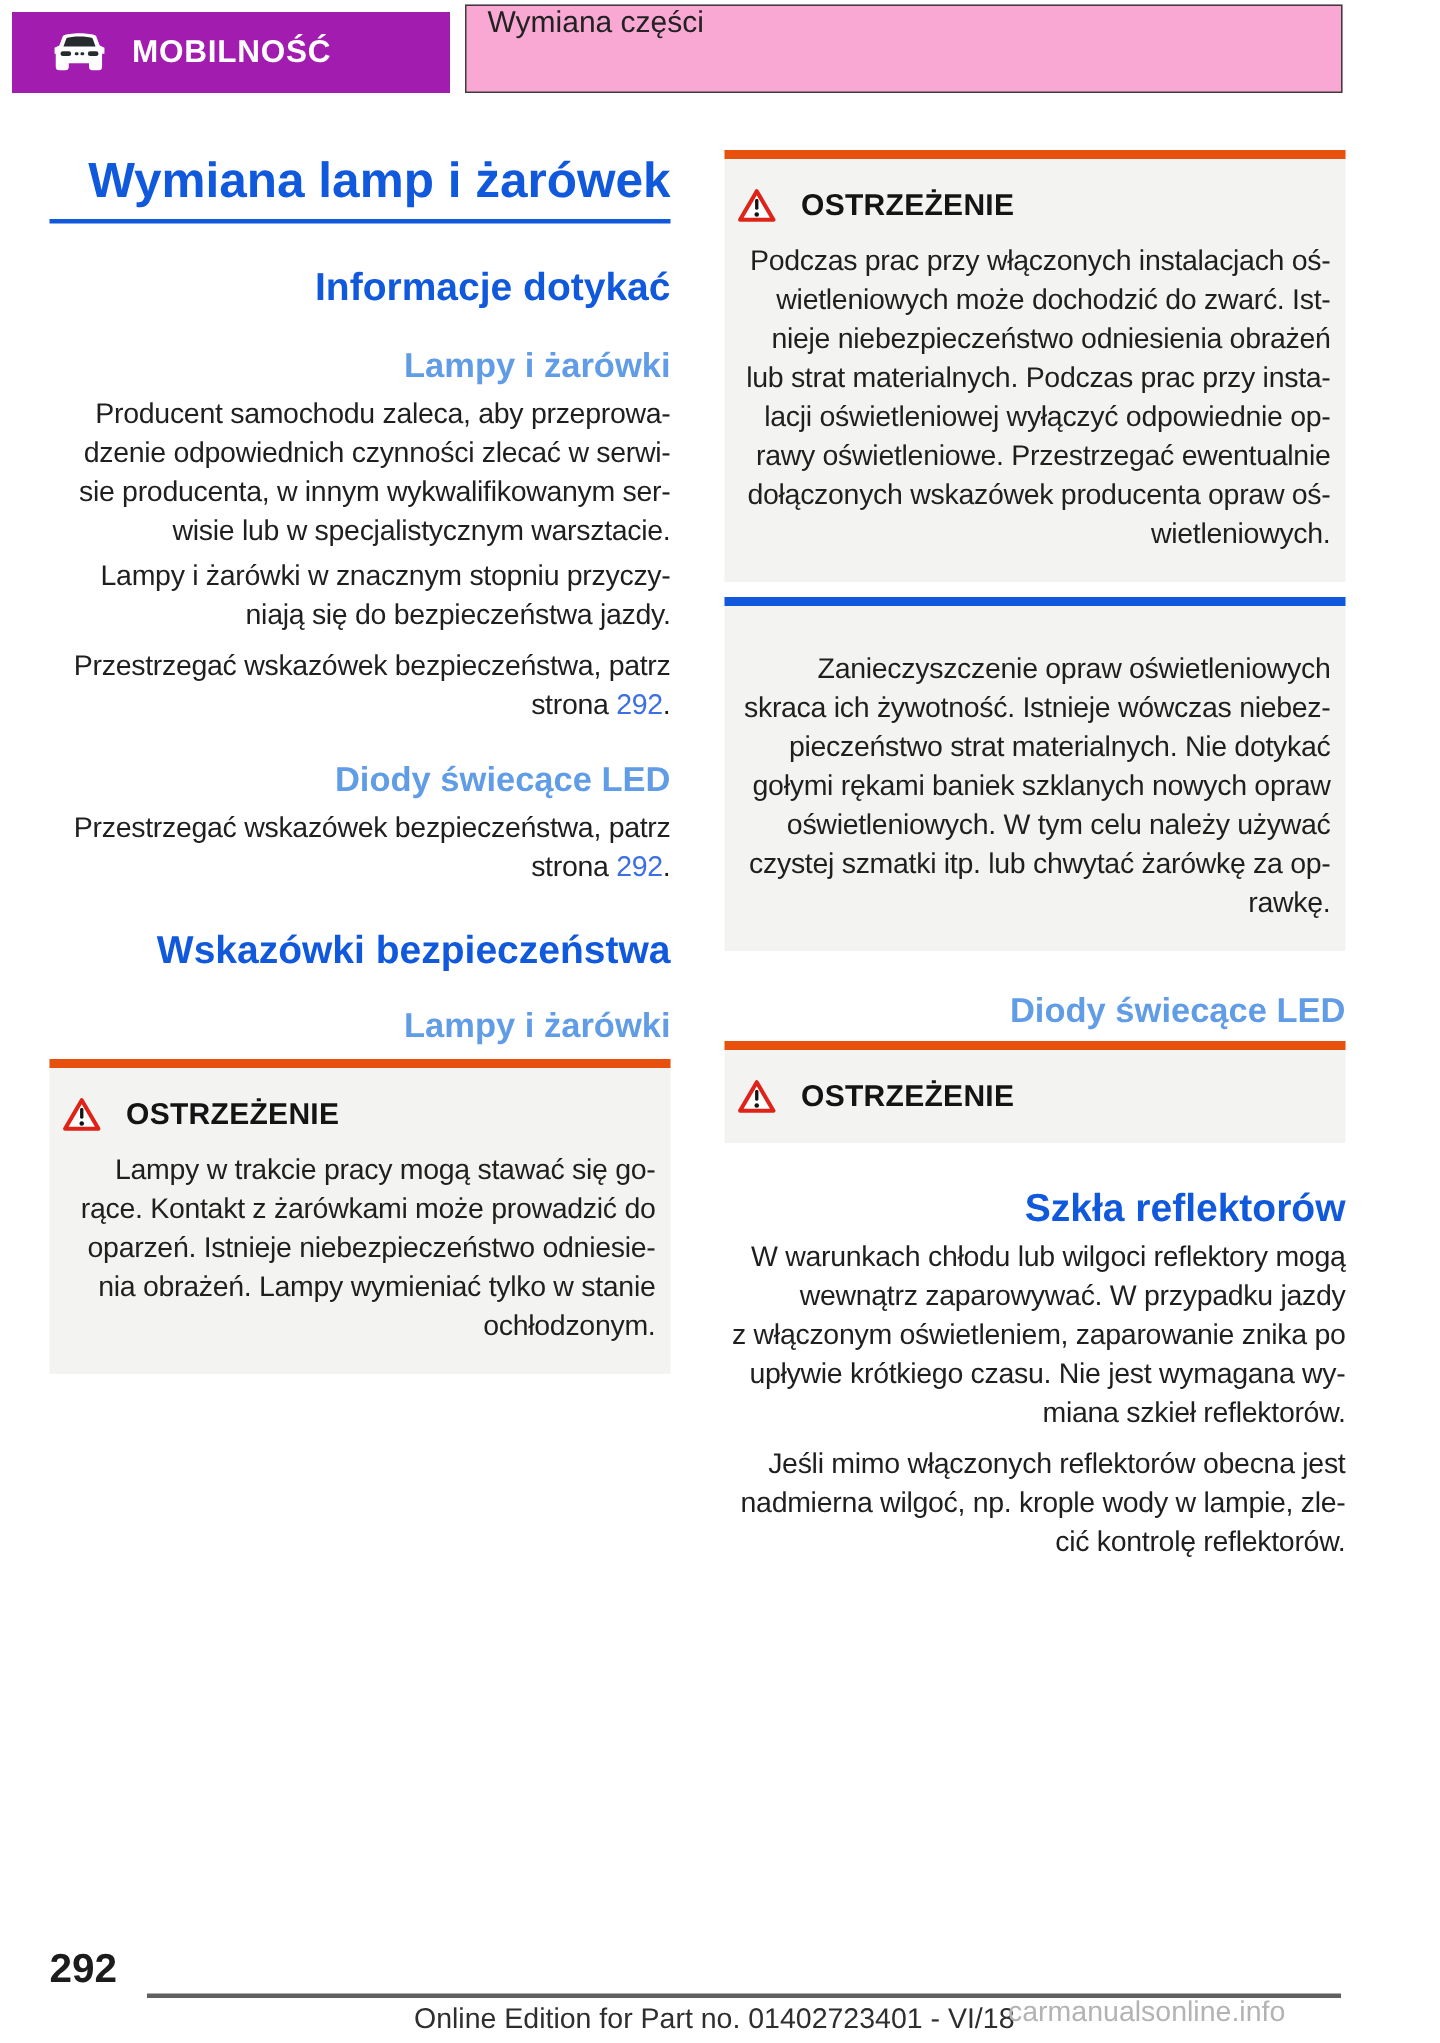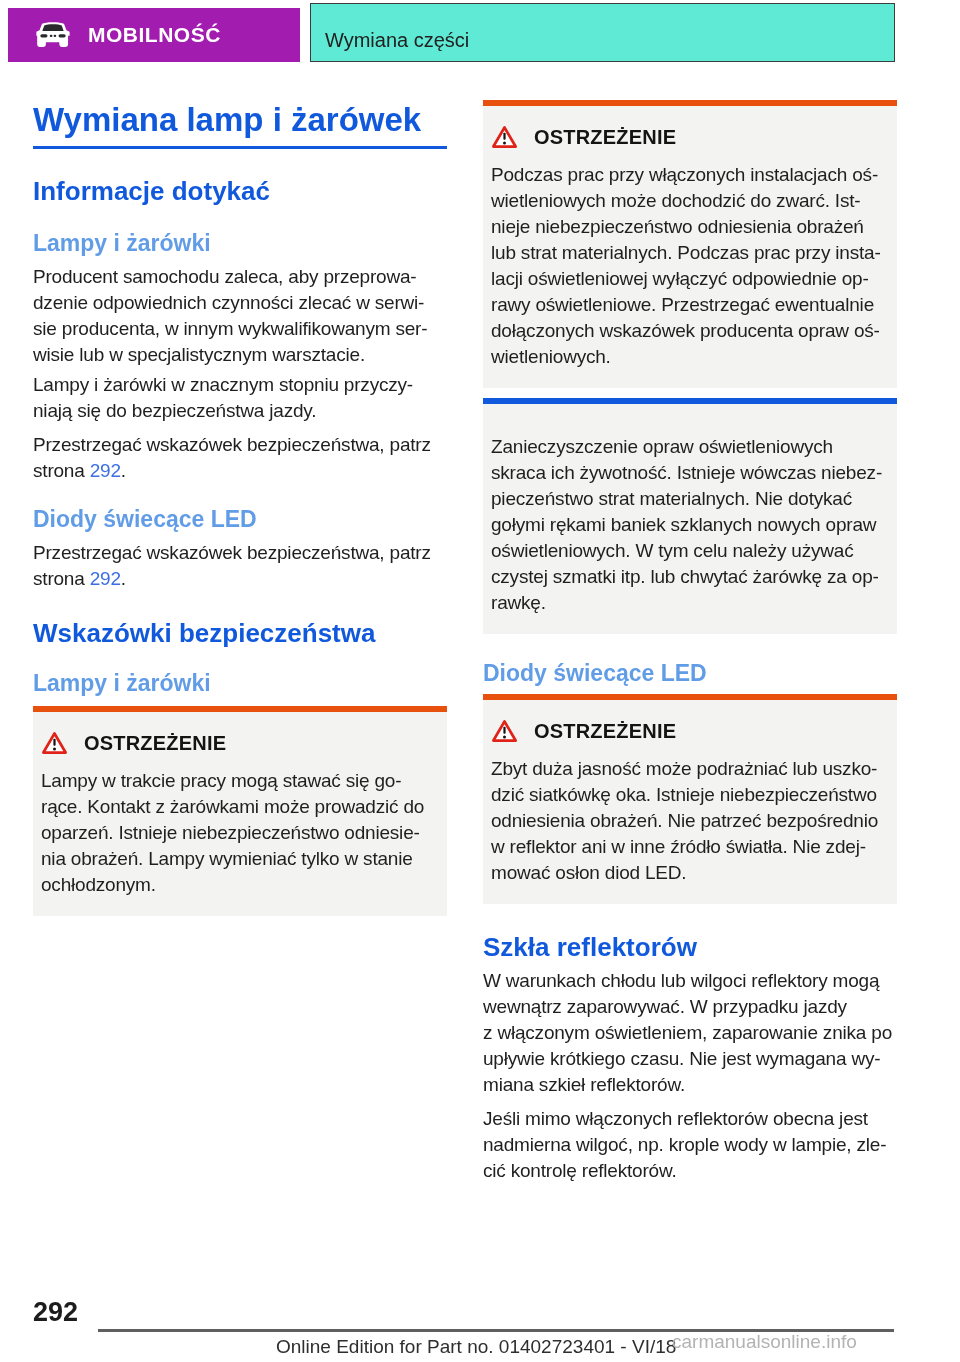--- a/index.html
+++ b/index.html
@@ -13,30 +13,30 @@
   
   .chapter-box {
     position:absolute; left:8px; top:8px; width:292px; height:54px;
     background:#a21caf; color:#ffffff;
     display:flex; align-items:center; padding-left:26px;
   }
   .chapter-box .car-ic { width:38px; height:30px; margin-right:16px; flex:none; }
   .chapter-label { font-size:21px; font-weight:700; letter-spacing:.5px; }
   .section-box {
     position:absolute; left:310px; top:3px; width:585px; height:59px;
-    border:1px solid #3d3d3d; background:#5eead4;
-    display:flex; align-items:flex-end; padding:0 0 9px 14px;
+    border:1px solid #3d3d3d; background:#f9a8d4;
+    display:flex; align-items:flex-start; padding:0 0 9px 14px;
     font-size:20px; color:#222222;
   }
   
   .content {
     position:absolute; top:0; left:33px; right:63px;
     display:flex; gap:36px; padding-top:100px;
   }
-  .col { width:414px; flex:none; }
+  .col { width:414px; flex:none;text-align:right; }
   .h1 {
     font-size:33px; line-height:40px; font-weight:700; color:#1159dc;
     padding-bottom:6px; border-bottom:3px solid #1159dc; white-space:pre;
   }
   .h2 { font-size:26px; line-height:30px; font-weight:700; color:#1159dc; white-space:pre; }
   .h3 { font-size:23px; line-height:26px; font-weight:700; color:#619ce6; white-space:pre; }
   .para { font-size:19px; line-height:26px; letter-spacing:-0.2px; white-space:pre; color:#1f1f1f; }
   .para a { color:#3b6fe3; text-decoration:none; }
   .mt27 { margin-top:27px; } .mt24 { margin-top:24px; } .mt22 { margin-top:22px; }
   .mt26 { margin-top:26px; } .mt28 { margin-top:28px; }
@@ -148,25 +148,20 @@
 
     <div class="notice mt8">
       <div class="notice-head">
         <svg class="tri" viewBox="0 0 34 30">
           <path d="M17 3 L31 27 H3 Z" fill="#ffffff" stroke="#e02318" stroke-width="3.4" stroke-linejoin="round"></path>
           <rect x="15.6" y="9.5" width="2.8" height="9" rx="1.2" fill="#141414"></rect>
           <circle cx="17" cy="22.5" r="1.9" fill="#141414"></circle>
         </svg>
         <span class="notice-label">OSTRZEŻENIE</span>
       </div>
-      <div class="para notice-text">Zbyt duża jasność może podrażniać lub uszko-
-dzić siatkówkę oka. Istnieje niebezpieczeństwo
-odniesienia obrażeń. Nie patrzeć bezpośrednio
-w reflektor ani w inne źródło światła. Nie zdej-
-mować osłon diod LED.</div>
     </div>
 
     <div class="h2 mt28">Szkła reflektorów</div>
     <div class="para mt6">W warunkach chłodu lub wilgoci reflektory mogą
 wewnątrz zaparowywać. W przypadku jazdy
 z włączonym oświetleniem, zaparowanie znika po
 upływie krótkiego czasu. Nie jest wymagana wy-
 miana szkieł reflektorów.</div>
     <div class="para mt8">Jeśli mimo włączonych reflektorów obecna jest
 nadmierna wilgoć, np. krople wody w lampie, zle-

